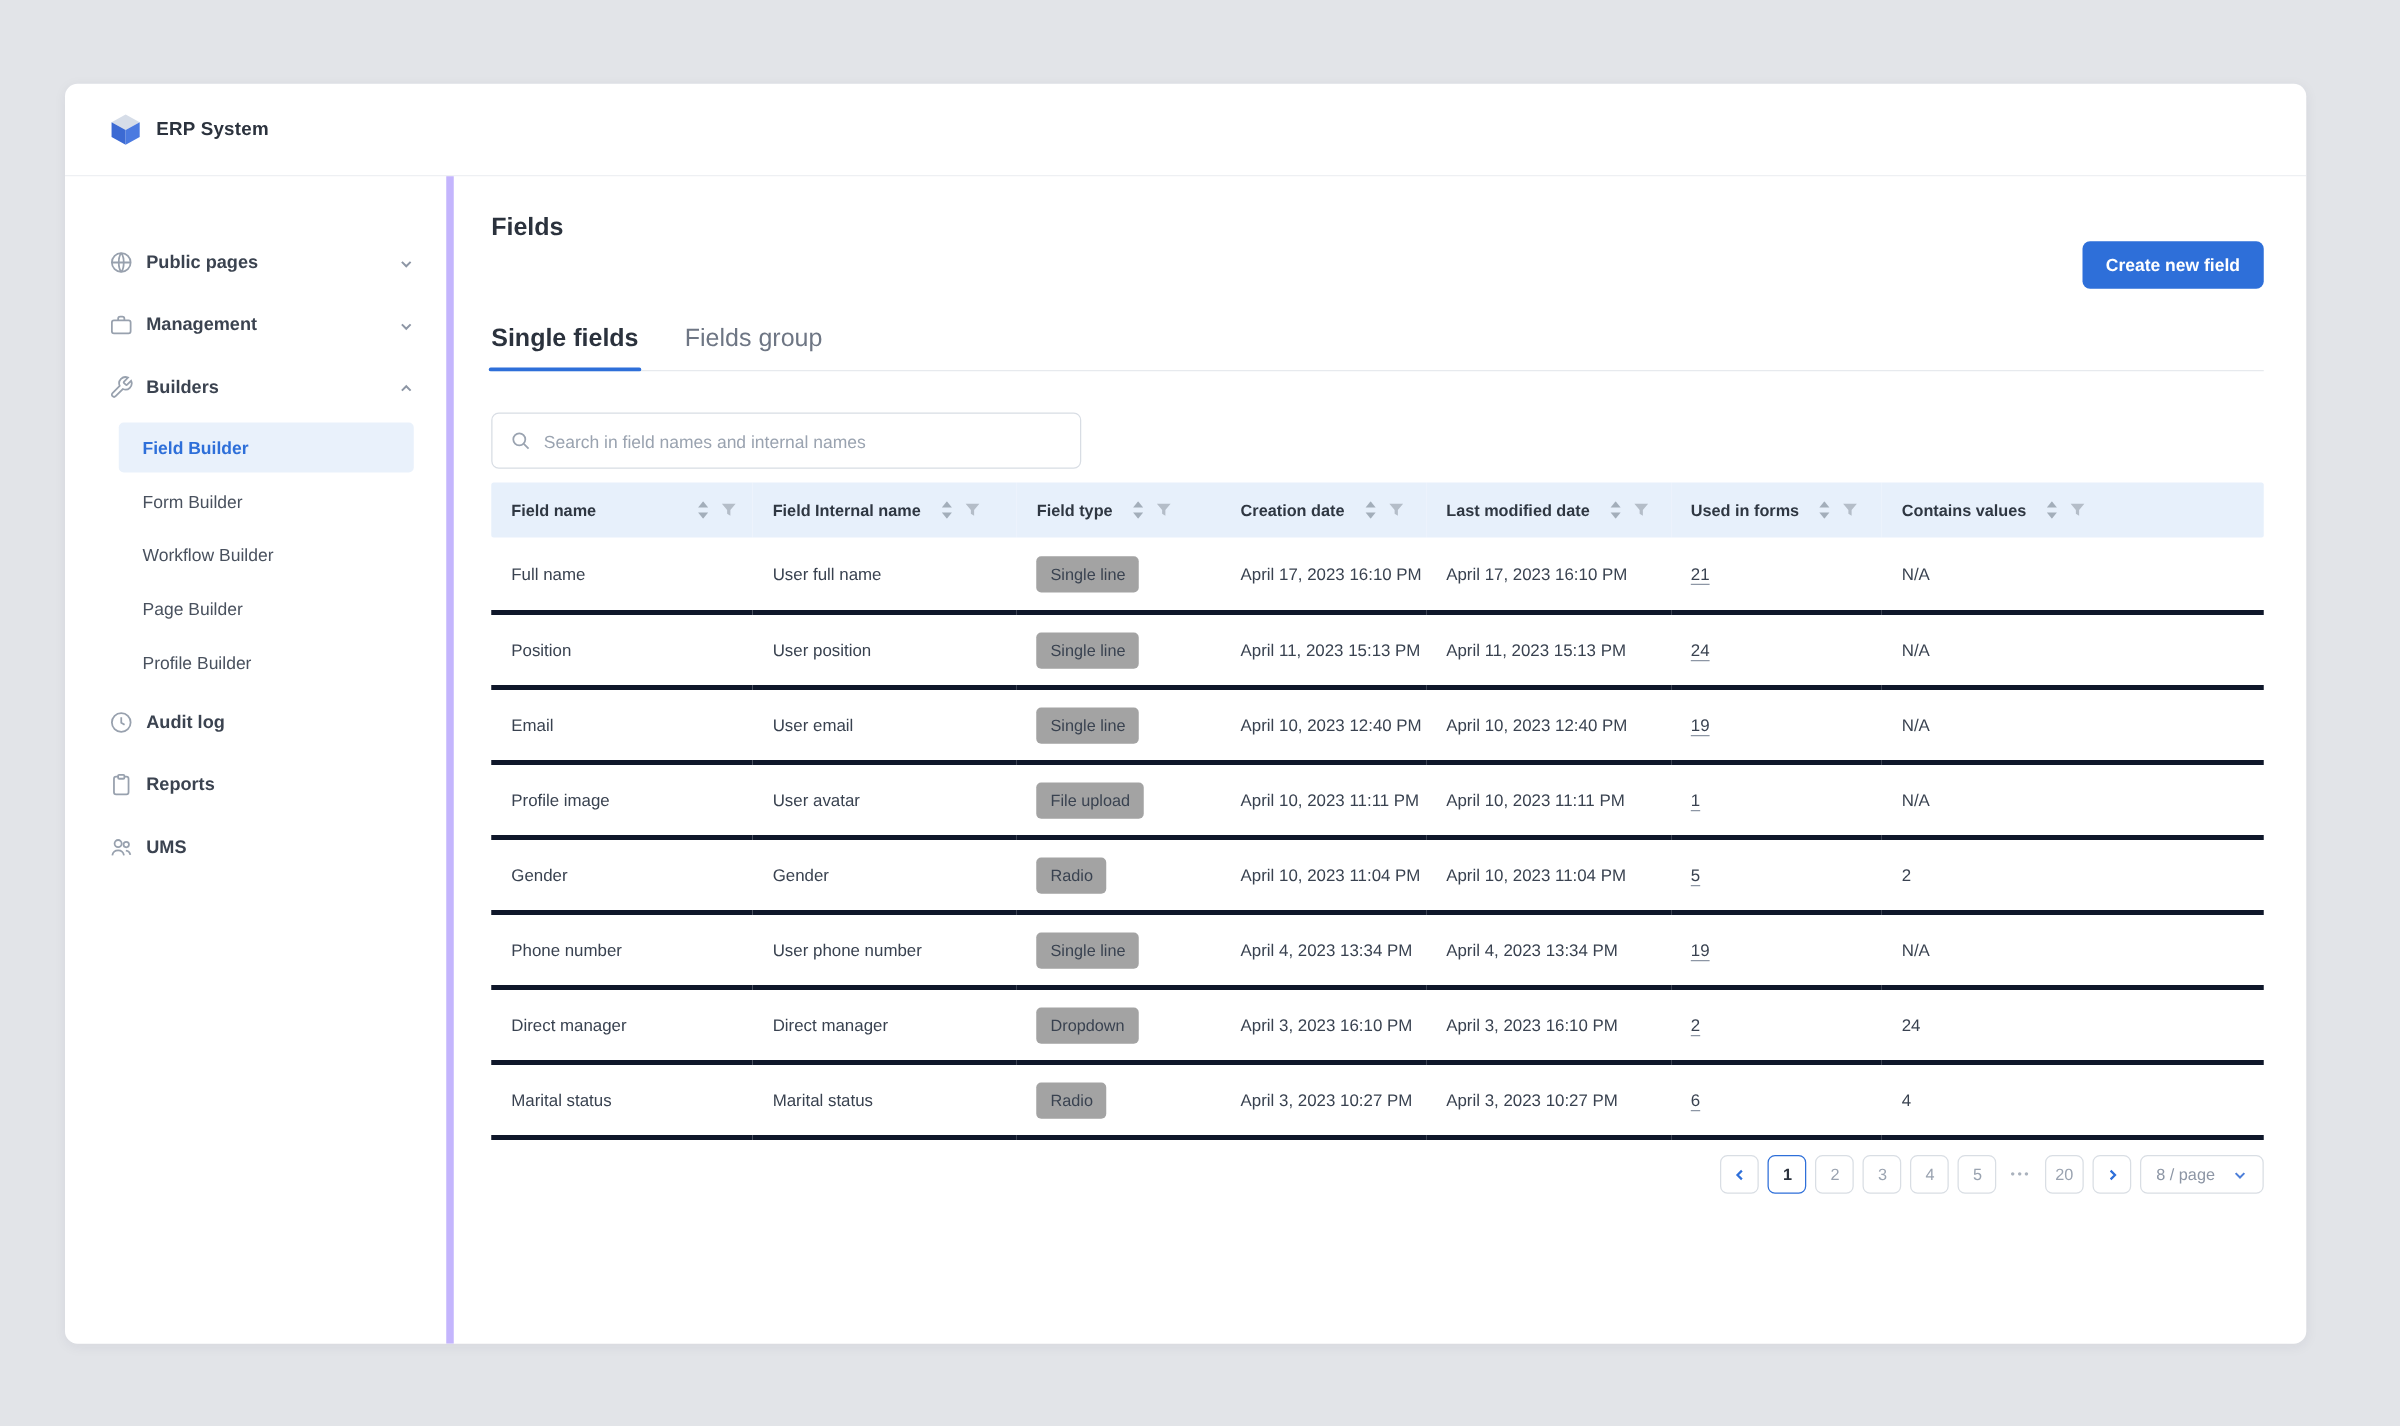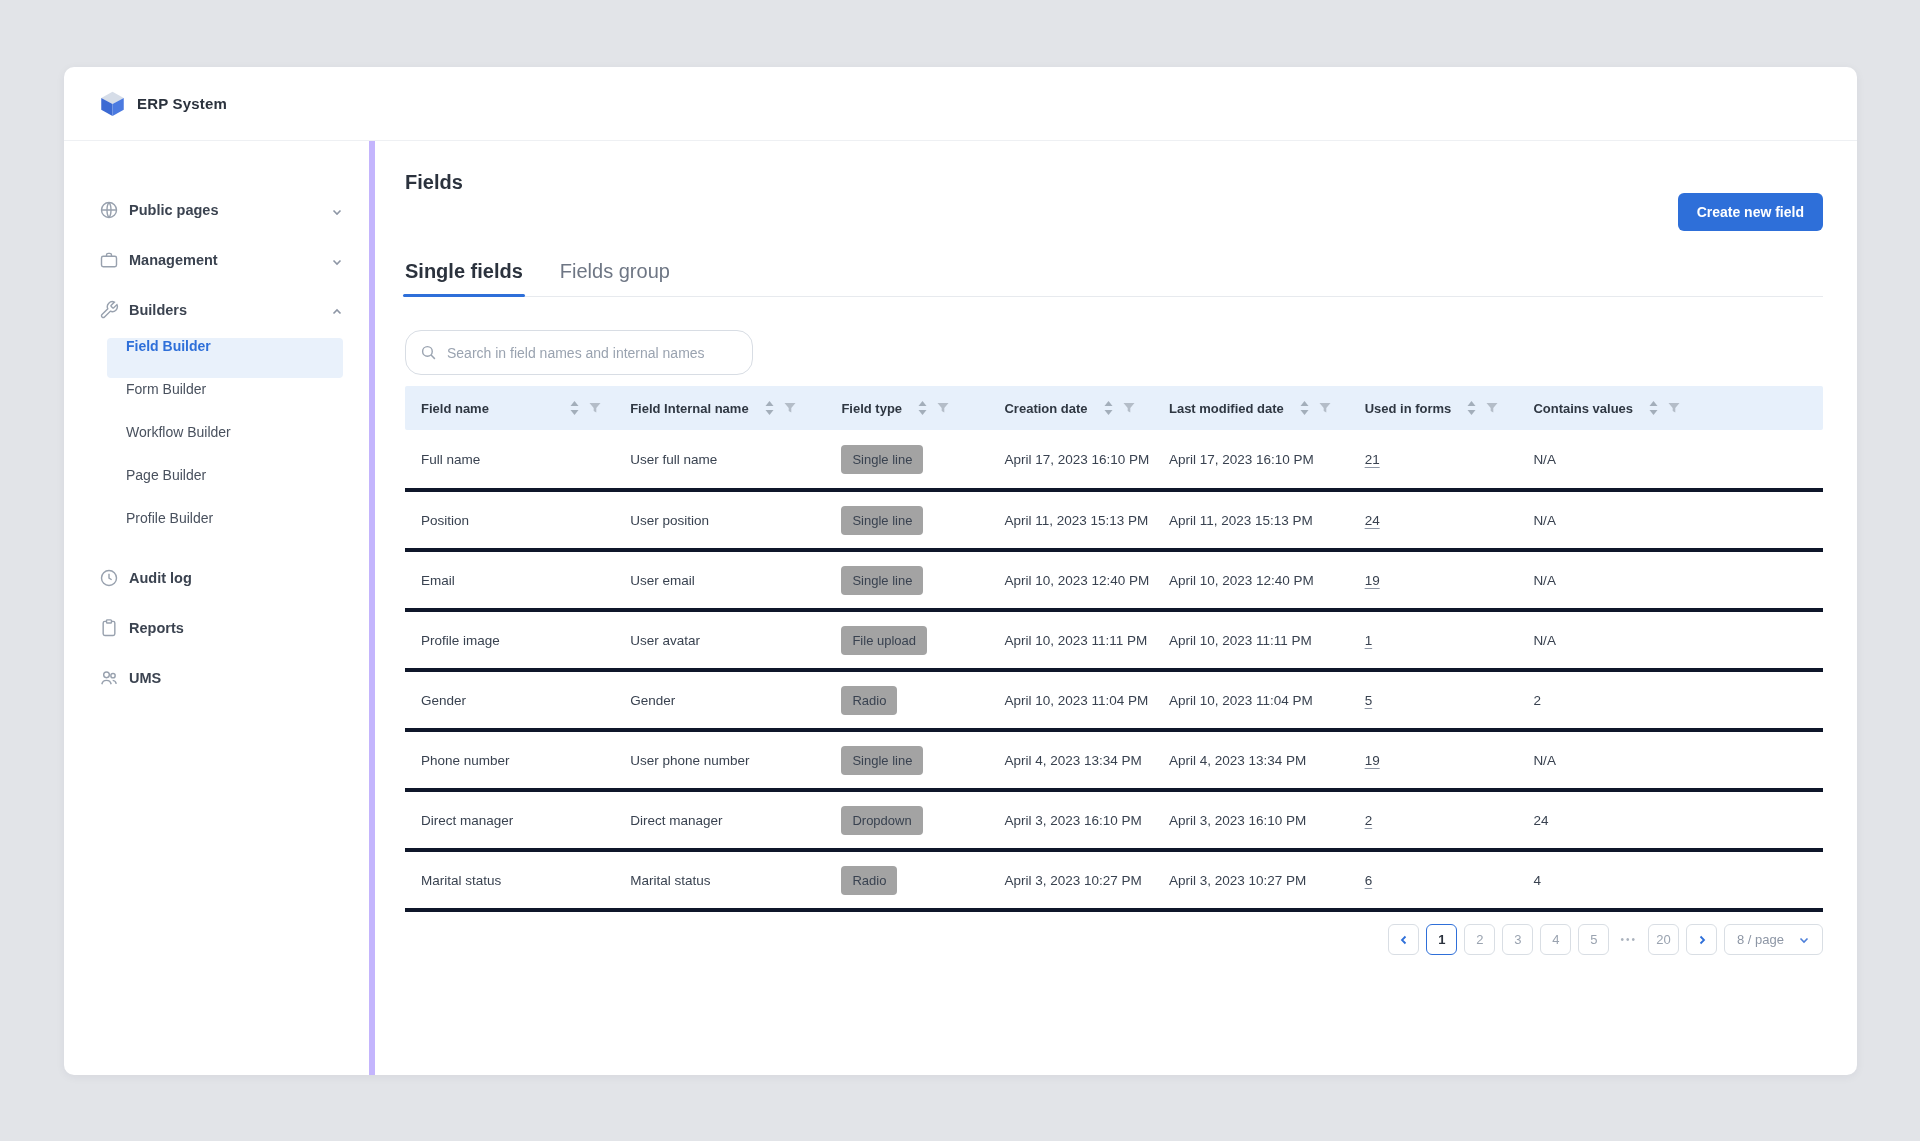--- a/index.html
+++ b/index.html
@@ -5,21 +5,21 @@
   * { margin:0; padding:0; box-sizing:border-box; }
   html,body { width:1920px; height:1141px; }
   body {
     font-family:"Liberation Sans", sans-serif;
     background:#e2e4e8;
     position:relative;
     overflow:hidden;
     color:#394250;
   }
   .card {
-    position:absolute; left:64px; top:67px; width:1793px; height:1008px;
+    position:absolute; left:52px; top:67px; width:1793px; height:1008px;
     background:#ffffff; border-radius:10px; overflow:hidden;
     box-shadow:0 2px 10px rgba(30,40,60,.06);
     display:flex; flex-direction:column;
   }
   
   .app-header {
     height:74px; flex:0 0 74px; display:flex; align-items:center;
     padding-left:35px; border-bottom:1px solid #eef0f3;
   }
   .logo-box { width:27px; height:27px; margin-right:11px; }
@@ -31,43 +31,43 @@
     padding-top:44px;
   }
   .nav-item {
     height:50px; display:flex; align-items:center; padding:0 26px 0 35px;
     cursor:pointer;
   }
   .nav-item .nav-icon { width:20px; height:20px; color:#98a1ae; margin-right:10px; flex:0 0 20px; }
   .nav-item .nav-label { font-size:14.5px; font-weight:600; color:#3b4350; }
   .nav-item .chev { margin-left:auto; width:12px; height:12px; color:#8d96a5; }
   .sub-item {
-    height:40px; margin:3px 26px 3px 43px; display:flex; align-items:flex-start;
+    height:40px; margin:3px 26px 3px 43px; display:flex; align-items:center;
     padding-left:19px; border-radius:4px; cursor:pointer;
     font-size:14px; color:#49515e;
   }
   .sub-item.active { background:#e9f1fb; color:#2e6fd9; font-weight:600; }
   
   .main { flex:1; padding:0 34px 0 30px; position:relative; min-width:0; }
   .page-title { margin-top:30px; font-size:20px; font-weight:700; color:#2b323d; }
   .create-btn {
     position:absolute; top:52px; right:34px; height:38px; padding:0 19px;
     background:#2e6fd9; color:#fff; font-size:14px; font-weight:600;
     border:none; border-radius:6px; cursor:pointer; font-family:inherit;
   }
   .tabs { margin-top:66px; display:flex; gap:37px; border-bottom:1px solid #e7eaee; }
   .tab { padding-bottom:13px; font-size:20px; color:#6e7684; cursor:pointer; position:relative; }
   .tab.active { color:#2b323d; font-weight:600; }
   .tab.active::after {
     content:""; position:absolute; left:-2px; right:-2px; bottom:-1px; height:3px;
     background:#2e6fd9; border-radius:2px;
   }
   .search-wrap {
-    margin-top:33px; width:348px; height:45px; border:1px solid #d8dde4;
-    border-radius:16px; display:flex; align-items:center; padding:0 14px; background:#fff;
+    margin-top:33px; width:472px; height:45px; border:1px solid #d8dde4;
+    border-radius:6px; display:flex; align-items:center; padding:0 14px; background:#fff;
   }
   .search-wrap .search-ic { width:17px; height:17px; color:#9aa3b0; margin-right:10px; flex:0 0 17px; }
   .search-wrap input {
     border:none; outline:none; flex:1; font-size:14px; color:#394250;
     font-family:inherit; background:transparent;
   }
   .search-wrap input::placeholder { color:#9aa3b0; }
   .total-label { margin-top:28px; font-size:12.5px; font-weight:600; color:#8d96a5; }
   
   table { margin-top:11px; width:100%; border-collapse:collapse; table-layout:fixed; }

